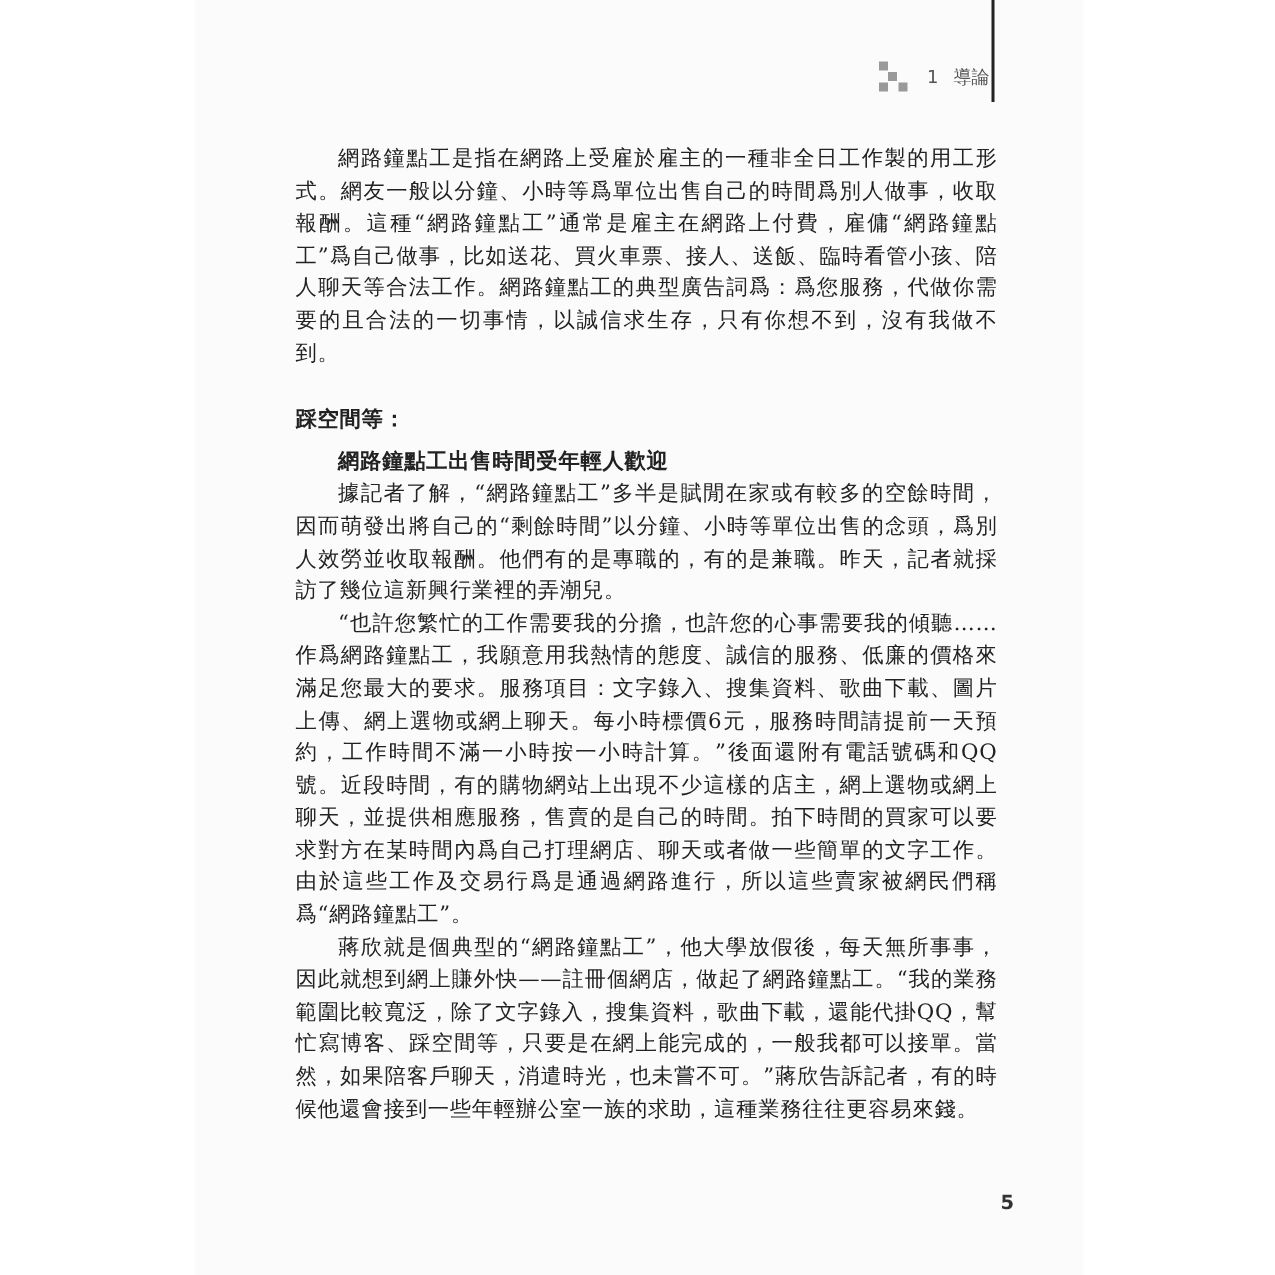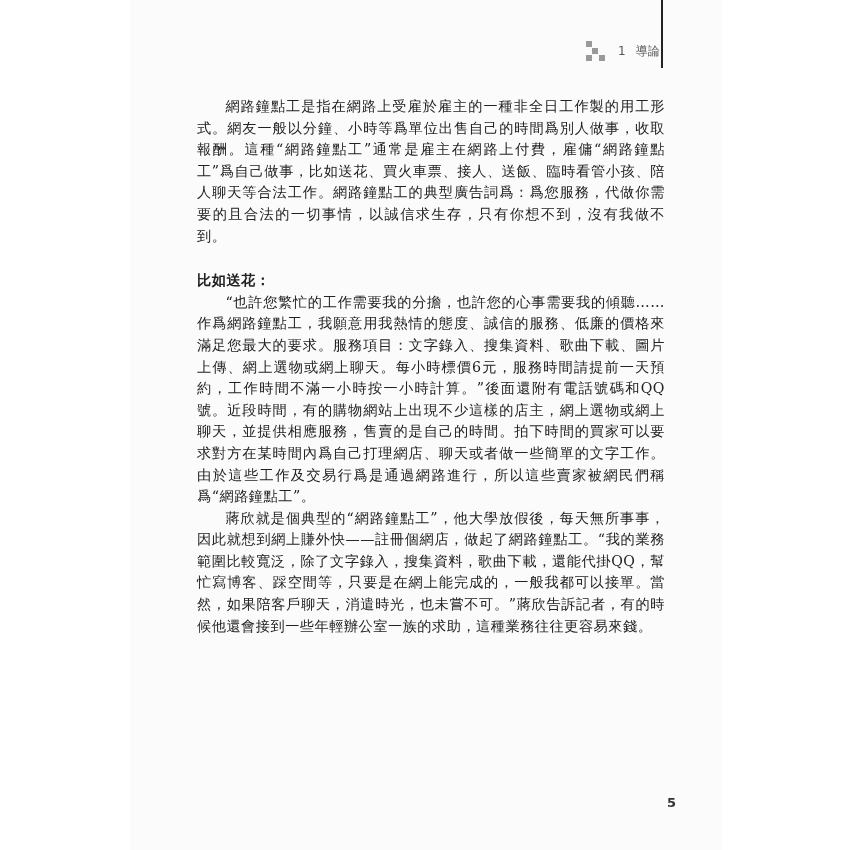--- a/index.html
+++ b/index.html
@@ -106,19 +106,21 @@
     <span style="left:0;top:14px;"></span>
     <span style="left:13px;top:14px;"></span>
   </div>
   <span class="chapter-num">1</span>
   <span>導論</span>
 </div>
 
 <div class="content">
   <p class="indent">網路鐘點工是指在網路上受雇於雇主的一種非全日工作製的用工形式。網友一般以分鐘、小時等爲單位出售自己的時間爲別人做事，收取報酬。這種“網路鐘點工”通常是雇主在網路上付費，雇傭“網路鐘點工”爲自己做事，比如送花、買火車票、接人、送飯、臨時看管小孩、陪人聊天等合法工作。網路鐘點工的典型廣告詞爲：爲您服務，代做你需要的且合法的一切事情，以誠信求生存，只有你想不到，沒有我做不到。</p>
 
-  <p class="section-title">比如送花：</p>
+  <p class="section-title">踩空間等：</p>
+  <p class="news-title">網路鐘點工出售時間受年輕人歡迎</p>
+  <p class="indent">據記者了解，“網路鐘點工”多半是賦閒在家或有較多的空餘時間，因而萌發出將自己的“剩餘時間”以分鐘、小時等單位出售的念頭，爲別人效勞並收取報酬。他們有的是專職的，有的是兼職。昨天，記者就採訪了幾位這新興行業裡的弄潮兒。</p>
   <p class="indent">“也許您繁忙的工作需要我的分擔，也許您的心事需要我的傾聽……作爲網路鐘點工，我願意用我熱情的態度、誠信的服務、低廉的價格來滿足您最大的要求。服務項目：文字錄入、搜集資料、歌曲下載、圖片上傳、網上選物或網上聊天。每小時標價6元，服務時間請提前一天預約，工作時間不滿一小時按一小時計算。”後面還附有電話號碼和QQ號。近段時間，有的購物網站上出現不少這樣的店主，網上選物或網上聊天，並提供相應服務，售賣的是自己的時間。拍下時間的買家可以要求對方在某時間內爲自己打理網店、聊天或者做一些簡單的文字工作。由於這些工作及交易行爲是通過網路進行，所以這些賣家被網民們稱爲“網路鐘點工”。</p>
   <p class="indent">蔣欣就是個典型的“網路鐘點工”，他大學放假後，每天無所事事，因此就想到網上賺外快——註冊個網店，做起了網路鐘點工。“我的業務範圍比較寬泛，除了文字錄入，搜集資料，歌曲下載，還能代掛QQ，幫忙寫博客、踩空間等，只要是在網上能完成的，一般我都可以接單。當然，如果陪客戶聊天，消遣時光，也未嘗不可。”蔣欣告訴記者，有的時候他還會接到一些年輕辦公室一族的求助，這種業務往往更容易來錢。</p>
 
 </div>
 
 <div class="page-number">5</div>
 
 </body></html>

